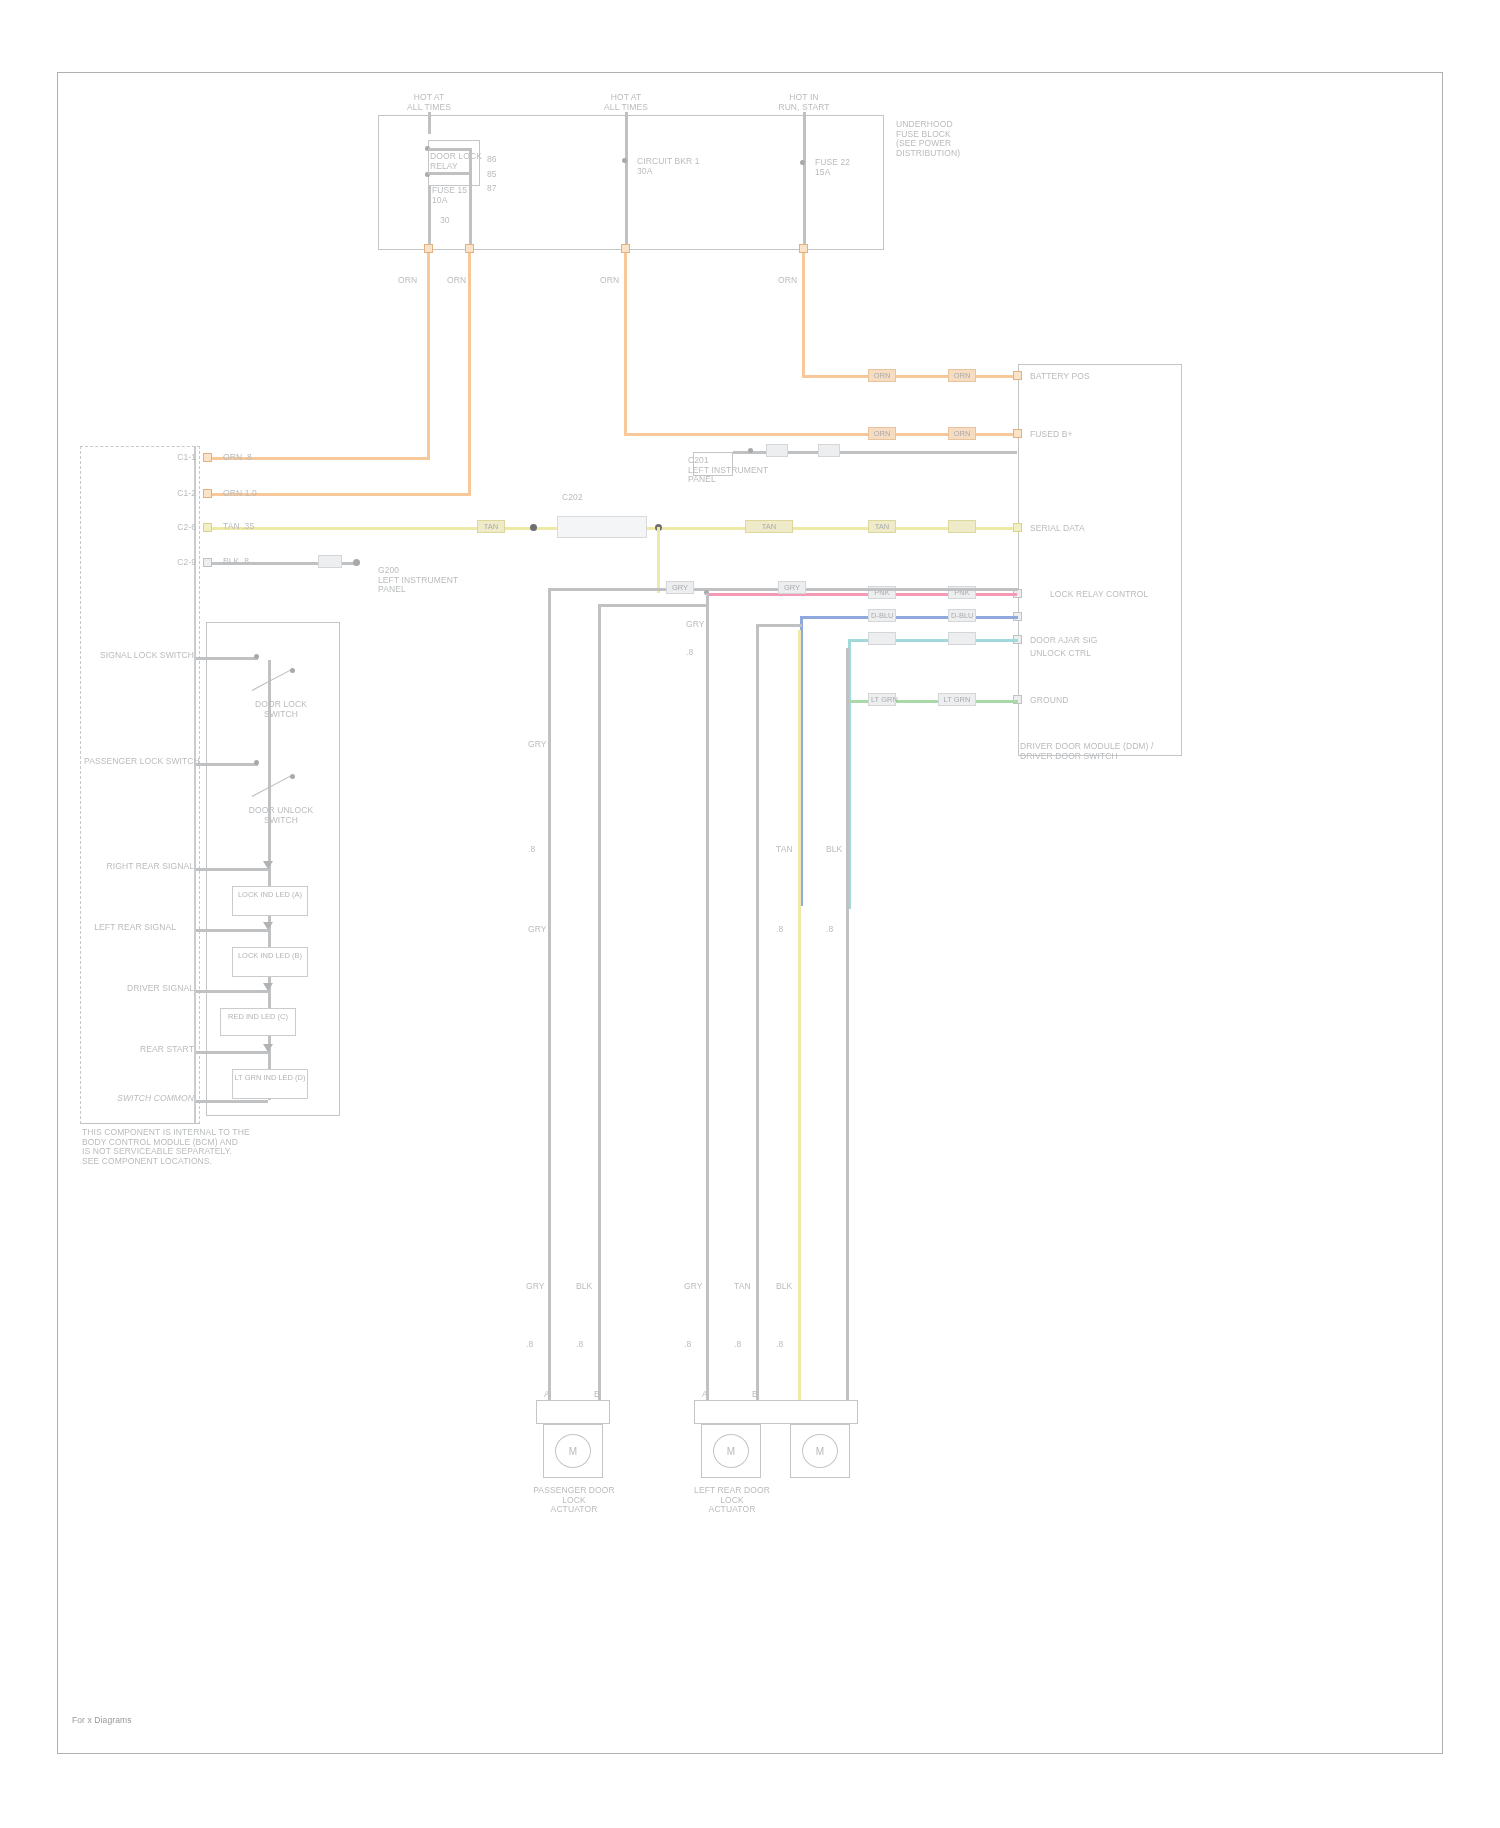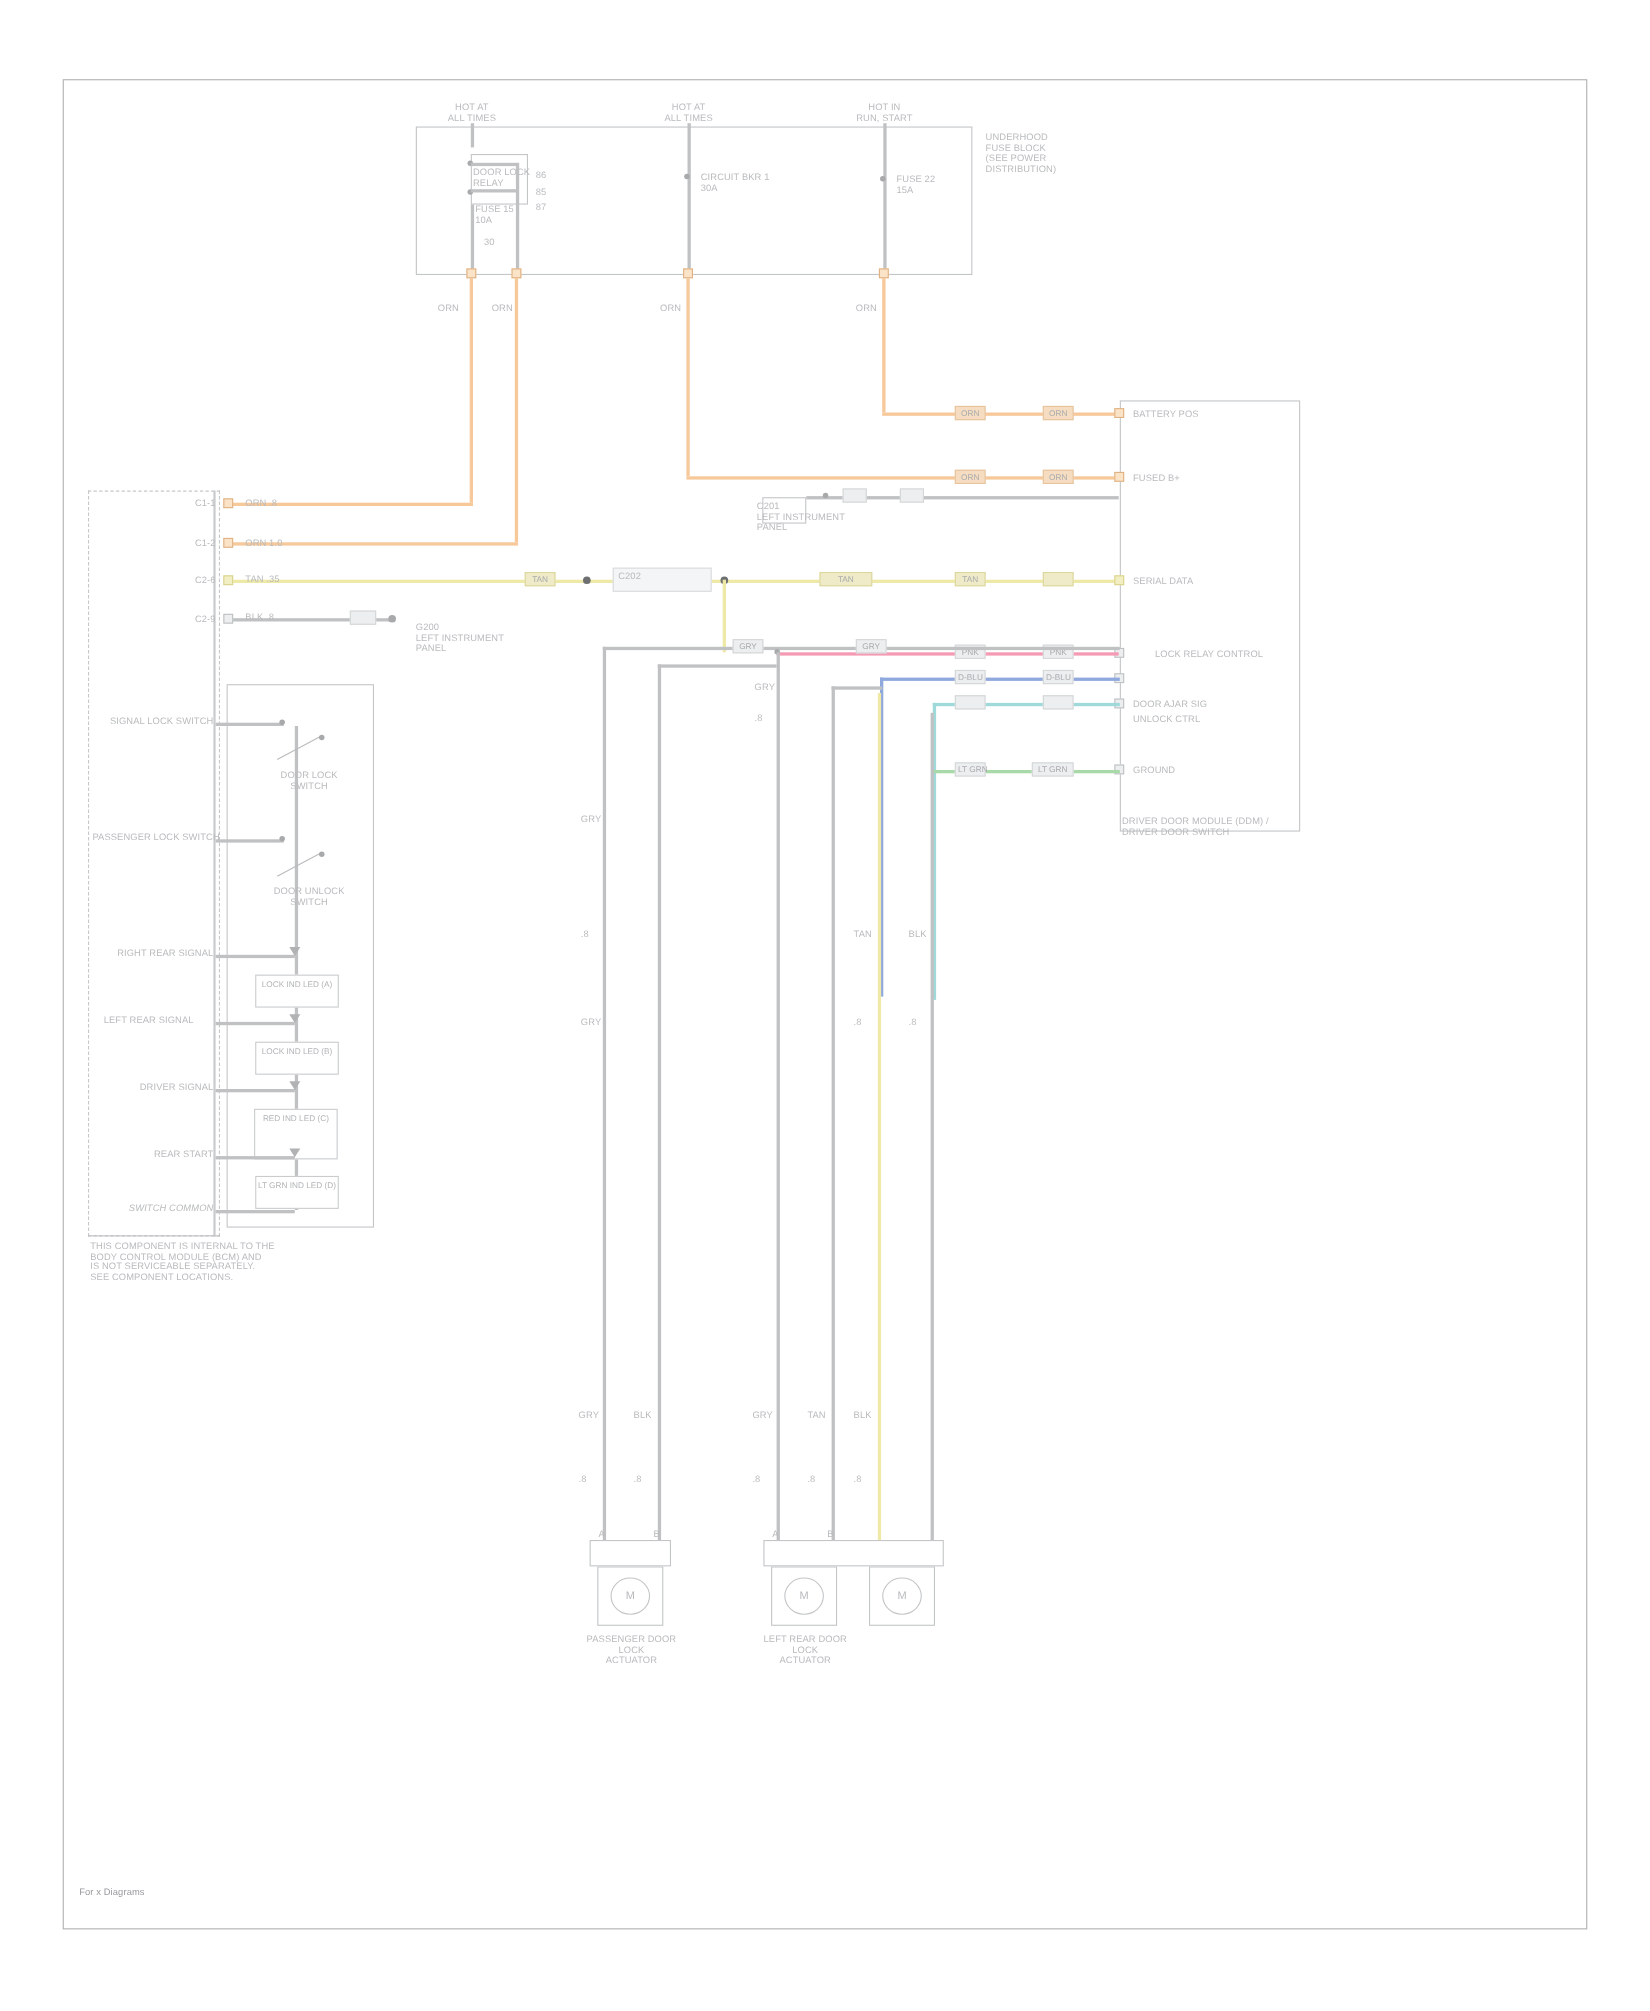--- a/index.html
+++ b/index.html
@@ -132,21 +132,21 @@
 PANEL</div>
   <div class="w h gry" style="left:733px;top:451px;width:284px;"></div>
   <div class="dot sm" style="left:748px;top:448px;"></div>
   <div class="tag" style="left:766px;top:444px;width:22px;"></div>
   <div class="tag" style="left:818px;top:444px;width:22px;"></div>
 
   <div class="w h yel" style="left:207px;top:527px;width:810px;"></div>
   <div class="dot blkd" style="left:530px;top:524px;"></div>
   <div class="dot blkd" style="left:655px;top:524px;"></div>
   <div class="box" style="left:557px;top:516px;width:90px;height:22px;background:#f4f5f6;border-color:#d8dadc;"></div>
-  <div class="t" style="left:562px;top:519px;width:84px;">C202</div>
+  <div class="t" style="left:562px;top:493px;width:84px;">C202</div>
   <div class="tag y" style="left:477px;top:520px;width:28px;">TAN</div>
   <div class="tag y" style="left:745px;top:520px;width:48px;">TAN</div>
   <div class="tag y" style="left:868px;top:520px;width:28px;">TAN</div>
   <div class="tag y" style="left:948px;top:520px;width:28px;"></div>
   <div class="w v yel" style="left:657px;top:527px;height:66px;"></div>
 
   <div class="w h gry" style="left:207px;top:562px;width:150px;"></div>
   <div class="dot" style="left:353px;top:559px;"></div>
   <div class="t" style="left:378px;top:566px;width:90px;">G200
 LEFT INSTRUMENT
@@ -199,21 +199,21 @@
 
   <div class="w h gry" style="left:196px;top:929px;width:72px;"></div>
   <div class="t r" style="left:66px;top:923px;width:110px;">LEFT REAR SIGNAL</div>
   <div class="diode" style="left:263px;top:922px;"></div>
   <div class="res" style="left:232px;top:947px;width:76px;height:30px;">LOCK IND
 LED (B)</div>
 
   <div class="w h gry" style="left:196px;top:990px;width:72px;"></div>
   <div class="t r" style="left:84px;top:984px;width:110px;">DRIVER SIGNAL</div>
   <div class="diode" style="left:263px;top:983px;"></div>
-  <div class="res" style="left:231px;top:1008px;width:76px;height:46px;text-align:center;">RED IND
+  <div class="res" style="left:220px;top:1008px;width:76px;height:28px;text-align:center;">RED IND
 LED (C)</div>
 
   <div class="w h gry" style="left:196px;top:1051px;width:72px;"></div>
   <div class="t r" style="left:84px;top:1045px;width:110px;">REAR START</div>
   <div class="diode" style="left:263px;top:1044px;"></div>
   <div class="res" style="left:232px;top:1069px;width:76px;height:30px;">LT GRN
 IND LED (D)</div>
 
   <div class="w h gry" style="left:196px;top:1100px;width:72px;"></div>
   <div class="t r" style="left:84px;top:1094px;width:110px;font-style:italic;">SWITCH COMMON</div>

